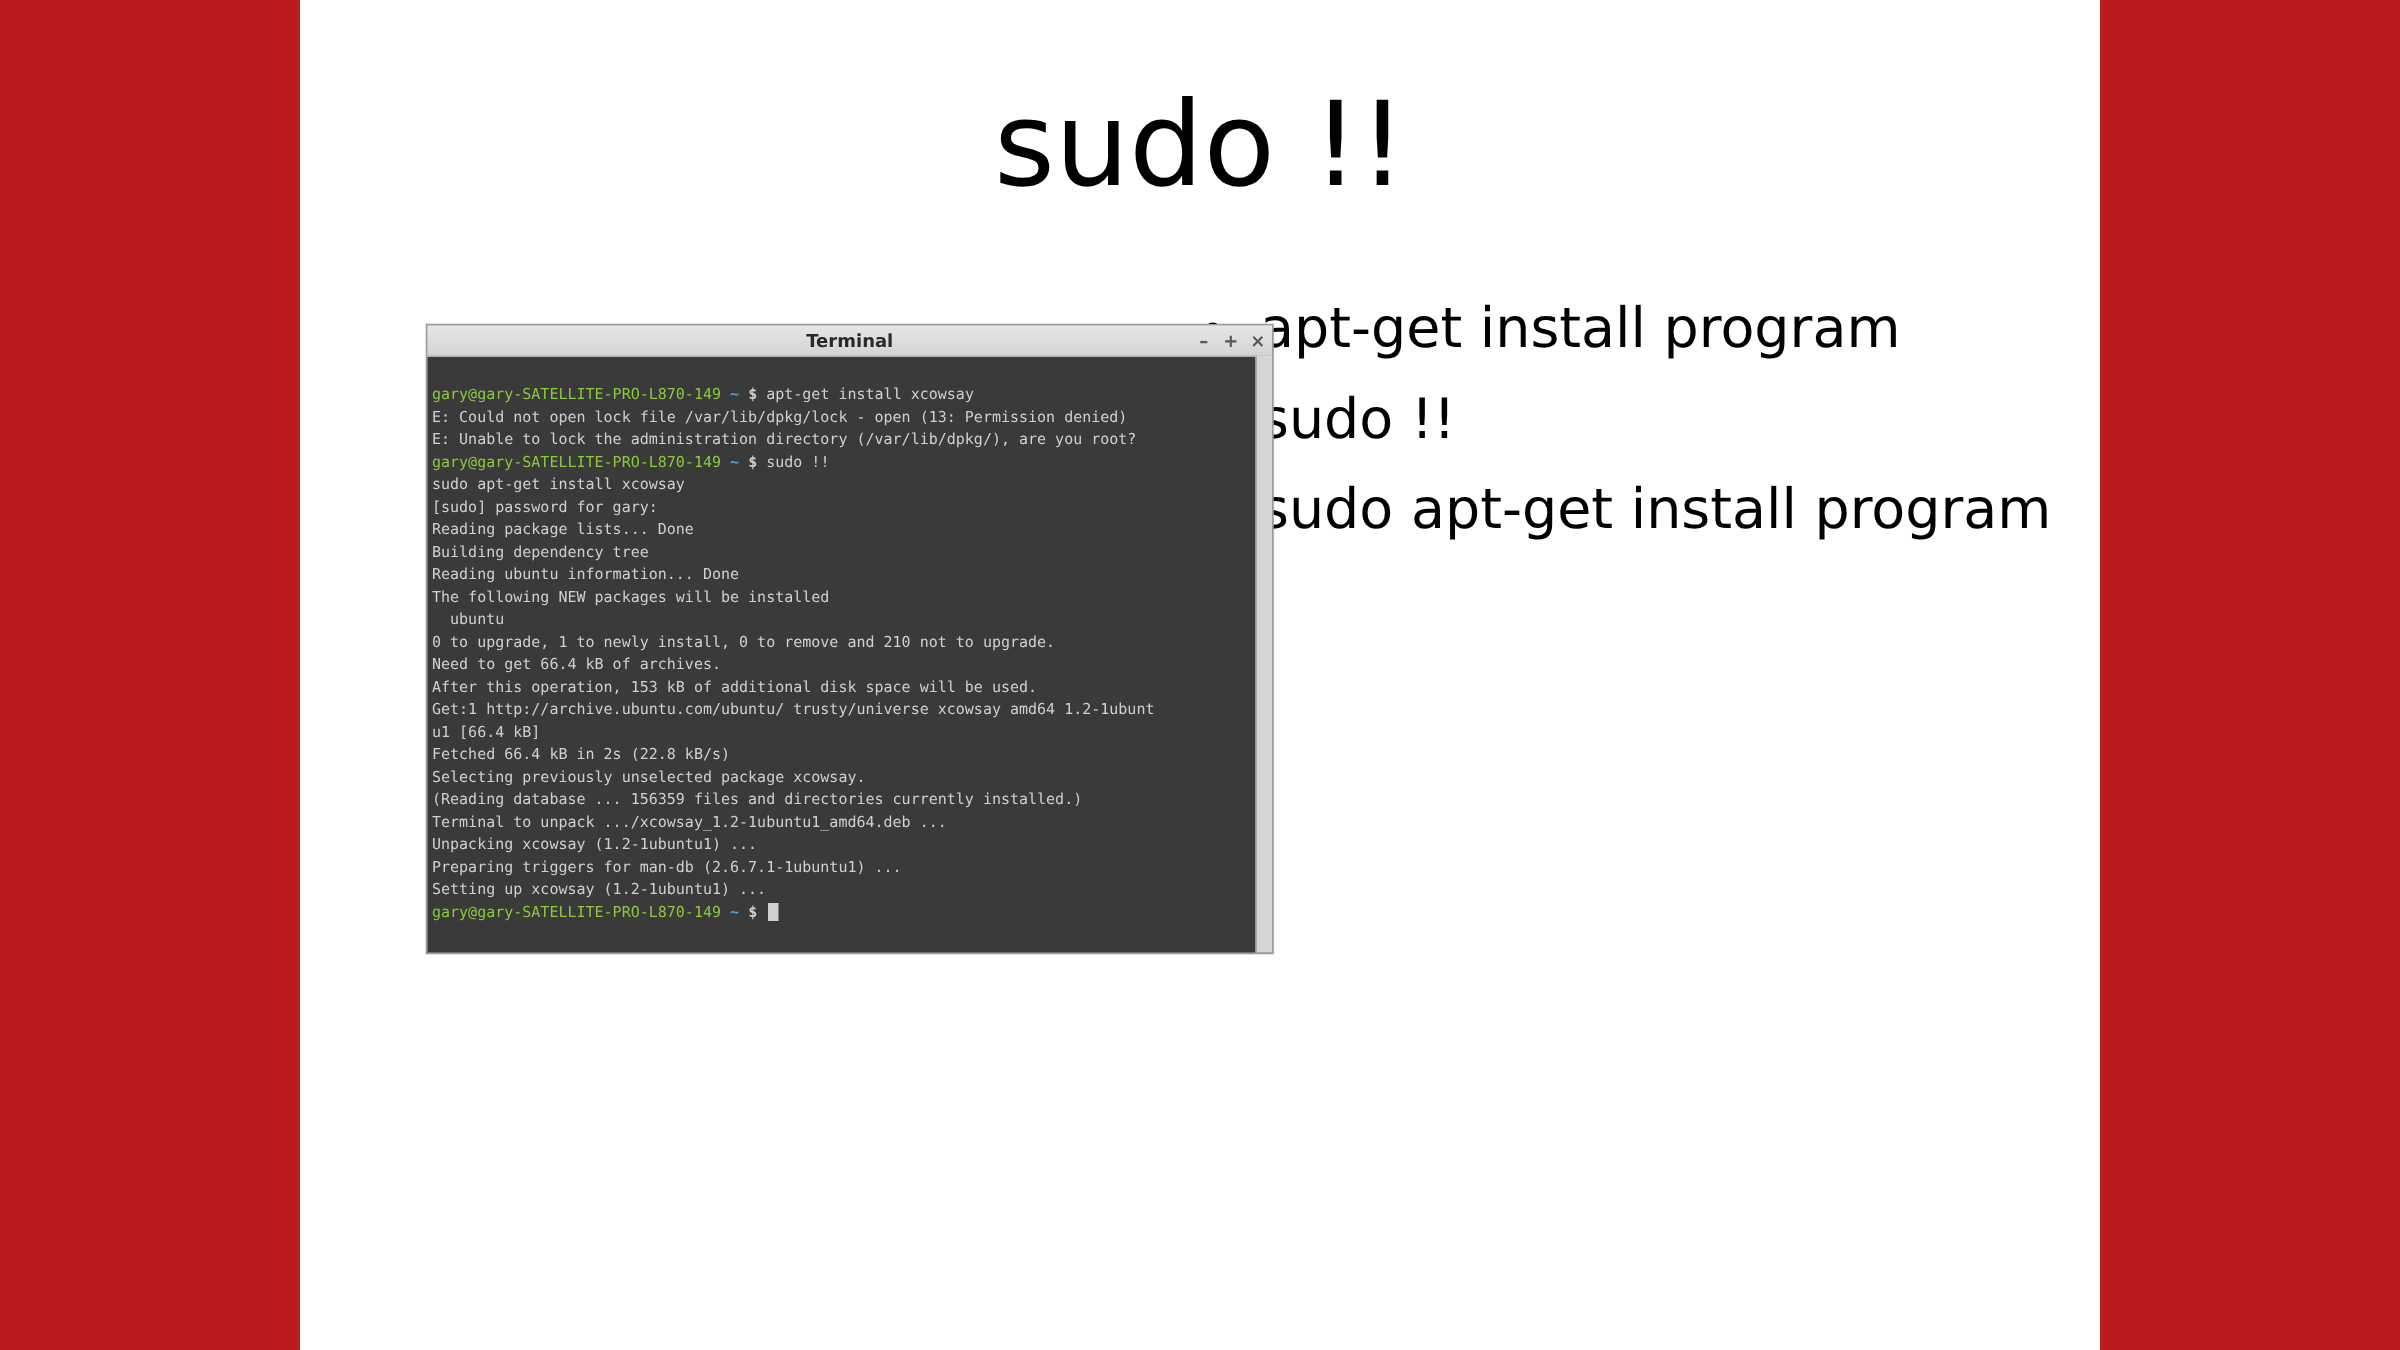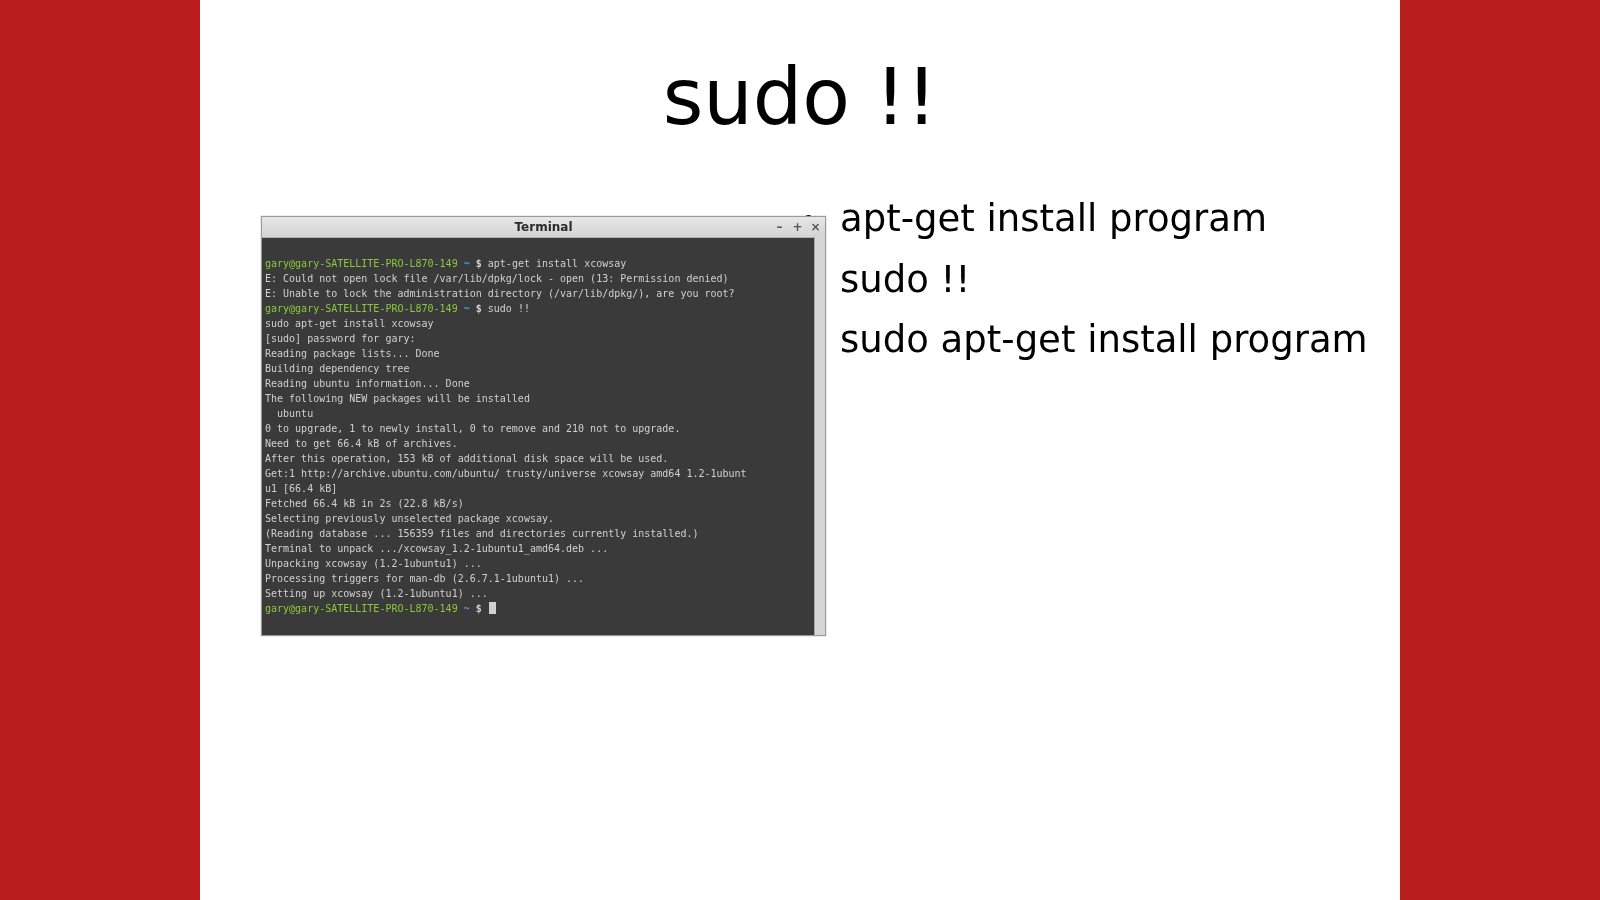--- a/index.html
+++ b/index.html
@@ -49,21 +49,21 @@
     line-height: 1.15;
   }
   .bullets li {
     margin: 0 0 18px 0;
     padding-left: 8px;
   }
 
   
   .term-window {
     position: absolute;
-    left: 61px;
+    left: 84px;
     top: 216px;
     width: 563px;
     background: #c0c0c0;
     border: 1px solid #9a9a9a;
     box-shadow: 0 0 0 0.5px rgba(0,0,0,.15);
     font-family: "DejaVu Sans Mono", "Liberation Mono", monospace;
   }
   .term-titlebar {
     height: 20px;
     background: linear-gradient(#e6e6e6,#d4d4d4);
@@ -170,21 +170,21 @@
 <span class="term-line">0 to upgrade, 1 to newly install, 0 to remove and 210 not to upgrade.</span>
 <span class="term-line">Need to get 66.4 kB of archives.</span>
 <span class="term-line">After this operation, 153 kB of additional disk space will be used.</span>
 <span class="term-line">Get:1 http://archive.ubuntu.com/ubuntu/ trusty/universe xcowsay amd64 1.2-1ubunt</span>
 <span class="term-line">u1 [66.4 kB]</span>
 <span class="term-line">Fetched 66.4 kB in 2s (22.8 kB/s)</span>
 <span class="term-line">Selecting previously unselected package xcowsay.</span>
 <span class="term-line">(Reading database ... 156359 files and directories currently installed.)</span>
 <span class="term-line">Terminal to unpack .../xcowsay_1.2-1ubuntu1_amd64.deb ...</span>
 <span class="term-line">Unpacking xcowsay (1.2-1ubuntu1) ...</span>
-<span class="term-line">Processing triggers for man-db (2.6.7.1-1ubuntu1) ...</span>
+<span class="term-line">Preparing triggers for man-db (2.6.7.1-1ubuntu1) ...</span>
 <span class="term-line">Setting up xcowsay (1.2-1ubuntu1) ...</span>
 <span class="term-line"><span class="prompt">gary@gary-SATELLITE-PRO-L870-149</span> <span class="tilde">~</span> <span class="dollar">$</span> <span class="cursor"></span></span>
       </div>
       <div class="scroll-stub"></div>
     </div>
 
   </div>
 </div>
 
 </body></html>

